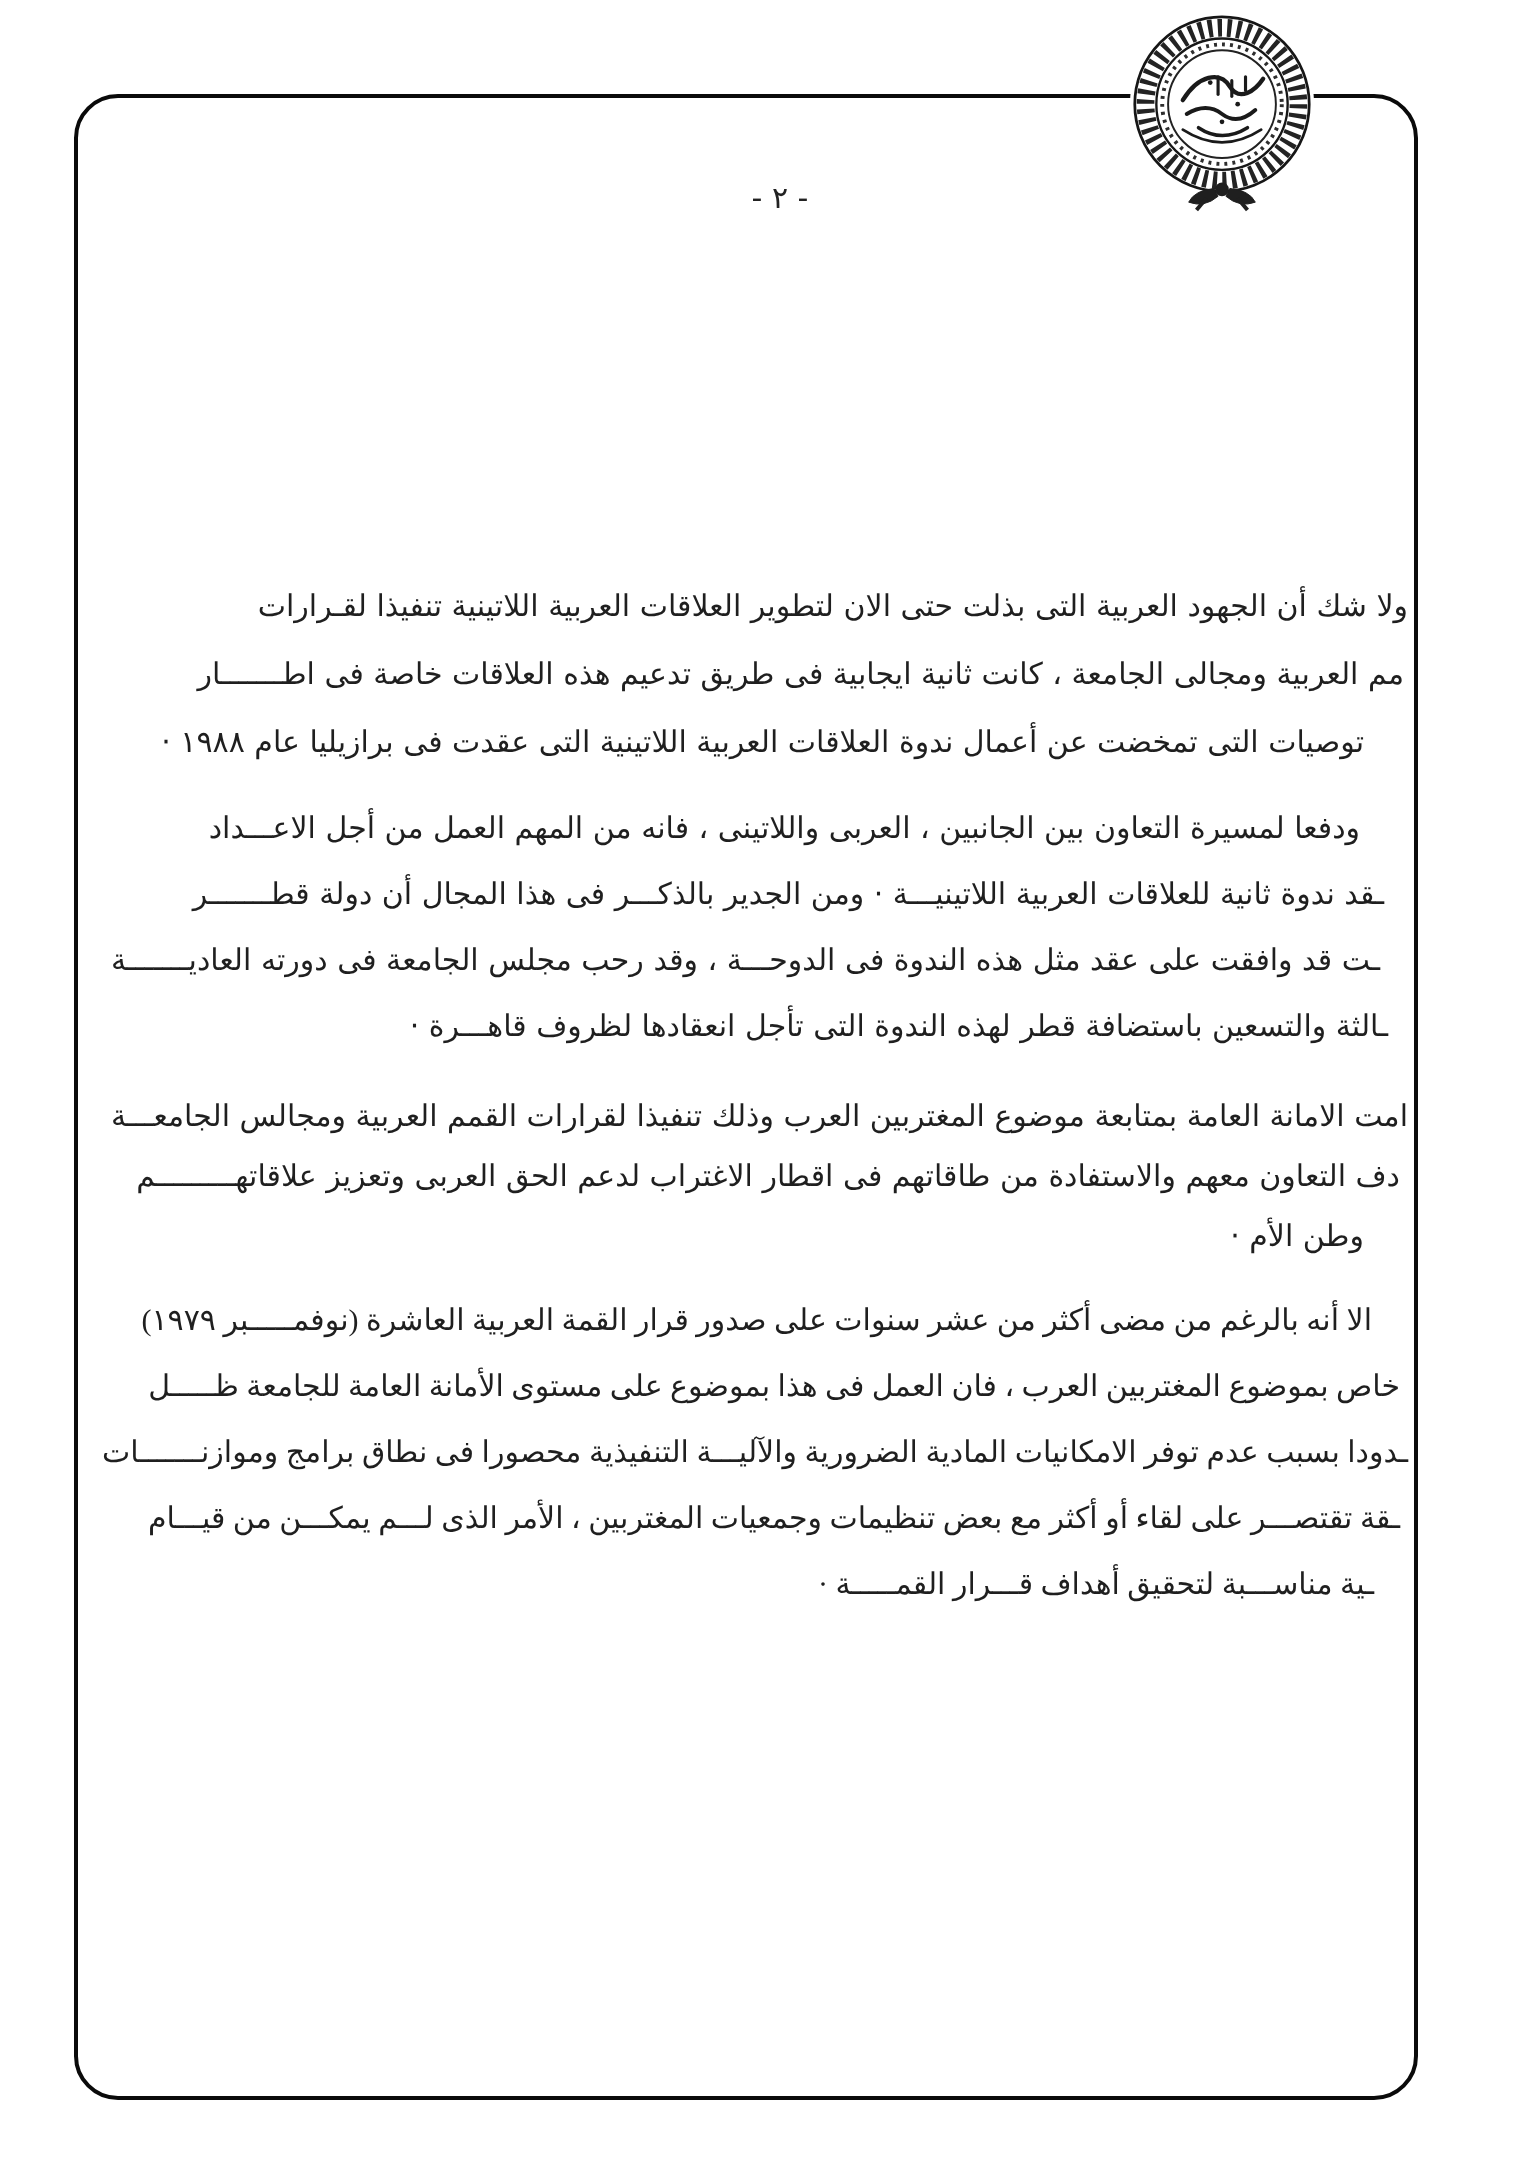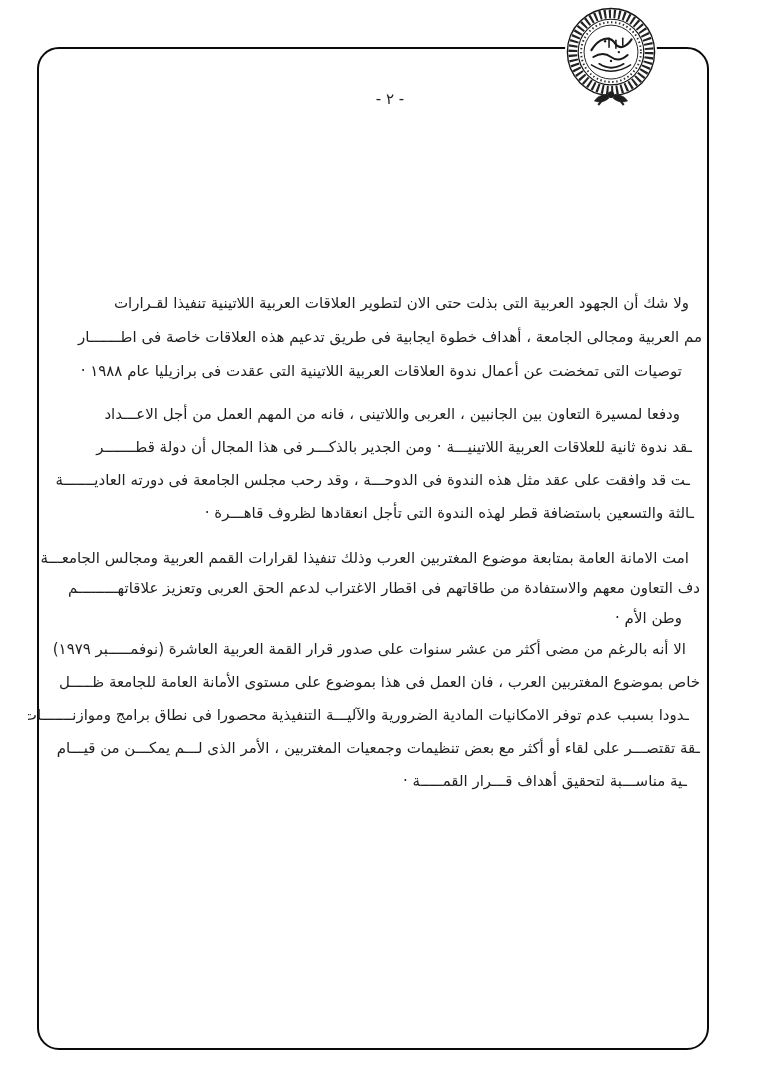--- a/index.html
+++ b/index.html
@@ -70,25 +70,25 @@
   .line {
     white-space: nowrap;
     height: 34px;
     line-height: 34px;
   }
   .para-1 .line { height: 34px; line-height: 34px; }
   .para-2 { margin-top: 10px; }
   .para-2 .line { height: 33px; line-height: 33px; }
   .para-3 { margin-top: 13px; }
   .para-3 .line { height: 30px; line-height: 30px; }
-  .para-4 { margin-top: 0; }
+  .para-4 { margin-top: 12px; font-family: Liberation Serif, serif; }
   .para-4 .line { height: 33px; line-height: 33px; }
 
   
-  .ro-2  { padding-right: 17px; }
+  .ro-2  { padding-right: 2px; }
   .ro-4  { padding-right: 4px; }
   .ro-6  { padding-right: 6px; }
   .ro-8  { padding-right: 19px; }
   .ro-12 { padding-right: 12px; }
   .ro-14 { padding-right: 14px; }
   .ro-16 { padding-right: 16px; }
   .ro-20 { padding-right: 20px; }
   .ro-24 { padding-right: 24px; }
   .ro-26 { padding-right: 26px; }
   .ro-36 { padding-right: 24px; }
@@ -139,21 +139,21 @@
       </g>
     </svg>
   </div>
 
   <div class="pagenum">- ٢ -</div>
 
   <div class="textblock">
 
     <div class="para-1">
       <div class="line ro-2">ولا شك أن الجهود العربية التى بذلت حتى الان لتطوير العلاقات العربية اللاتينية تنفيذا لقـرارات</div>
-      <div class="line ro-4">مم العربية ومجالى الجامعة ، أهداف خطوة ايجابية فى طريق تدعيم هذه العلاقات خاصة فى اطـــــــار</div>
+      <div class="line ro-4">مم العربية ومجالى الجامعة ، كانت ثانية ايجابية فى طريق تدعيم هذه العلاقات خاصة فى اطـــــــار</div>
       <div class="line ro-24">توصيات التى تمخضت عن أعمال ندوة العلاقات العربية اللاتينية التى عقدت فى برازيليا عام ١٩٨٨ ·</div>
     </div>
 
     <div class="para-2">
       <div class="line ro-26">ودفعا لمسيرة التعاون بين الجانبين ، العربى واللاتينى ، فانه من المهم العمل من أجل الاعـــداد</div>
       <div class="line ro-14">ـقد ندوة ثانية للعلاقات العربية اللاتينيـــة · ومن الجدير بالذكـــر فى هذا المجال أن دولة قطـــــــر</div>
       <div class="line ro-16">ـت قد وافقت على عقد مثل هذه الندوة فى الدوحـــة ،  وقد رحب مجلس الجامعة فى دورته العاديـــــــة</div>
       <div class="line ro-12">ـالثة والتسعين باستضافة قطر لهذه الندوة التى تأجل انعقادها لظروف قاهـــرة ·</div>
     </div>
 

